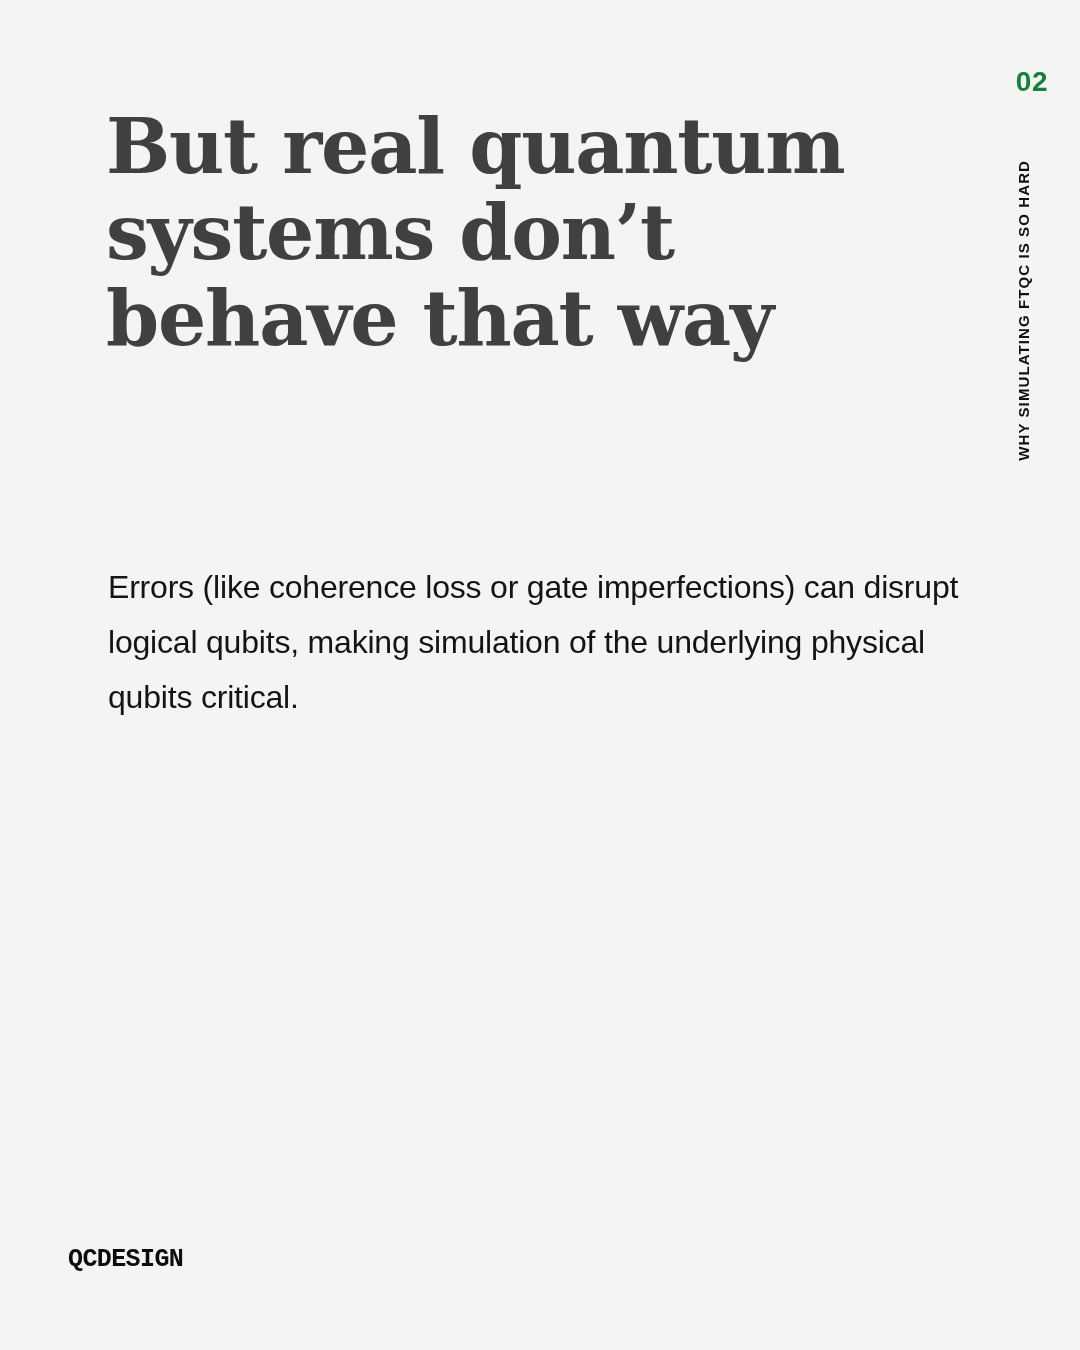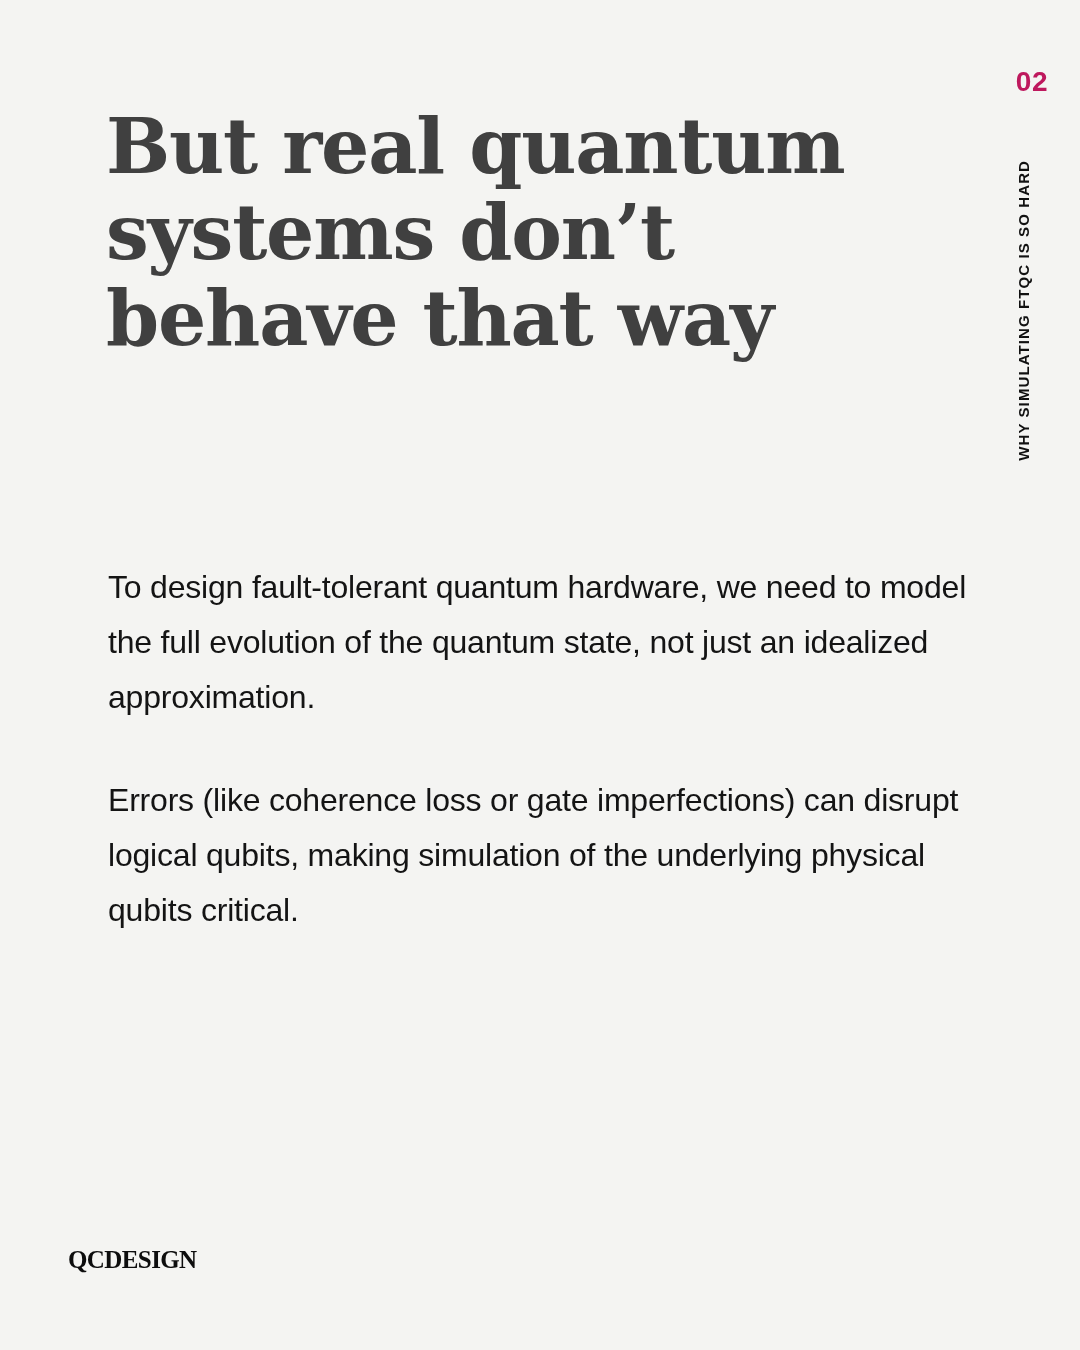--- a/index.html
+++ b/index.html
@@ -23,21 +23,21 @@
 
   
   .page-number {
     position: absolute;
     top: 68px;
     right: 32px;
     font-family: "Liberation Sans", sans-serif;
     font-weight: bold;
     font-size: 28px;
     letter-spacing: 0.5px;
-    color: #be185d;
+    color: #15803d;
     line-height: 1;
   }
 
   
   .side-label-wrap {
     position: absolute;
     top: 160px;
     right: 24px;
     width: 40px;
     height: 420px;
@@ -94,21 +94,21 @@
   }
   .body-paragraph:last-child {
     margin-bottom: 0;
   }
 
   
   .footer-logo {
     position: absolute;
     left: 68px;
     bottom: 78px;
-    font-family: Liberation Serif, serif;
+    font-family: Liberation Mono, monospace;
     font-weight: bold;
     font-size: 25px;
     letter-spacing: -0.6px;
     color: #0d0d0d;
     line-height: 1;
   }
 </style>
 </head>
 <body>
 
@@ -118,19 +118,18 @@
 
   <div class="side-label-wrap">
     <div class="side-label">
       <span class="side-label-inner">WHY SIMULATING FTQC IS SO HARD</span>
     </div>
   </div>
 
   <h1 class="headline">But real quantum systems don’t behave that way</h1>
 
   <div class="body-copy">
-    <p class="body-paragraph">To design fault-tolerant quantum hardware, we need to model the full evolution of the quantum state, not just an idealized approximation.</p>
     <p class="body-paragraph">Errors (like coherence loss or gate imperfections) can disrupt logical qubits, making simulation of the underlying physical qubits critical.</p>
   </div>
 
   <div class="footer-logo">QCDESIGN</div>
 
 </div>
 
 </body></html>

